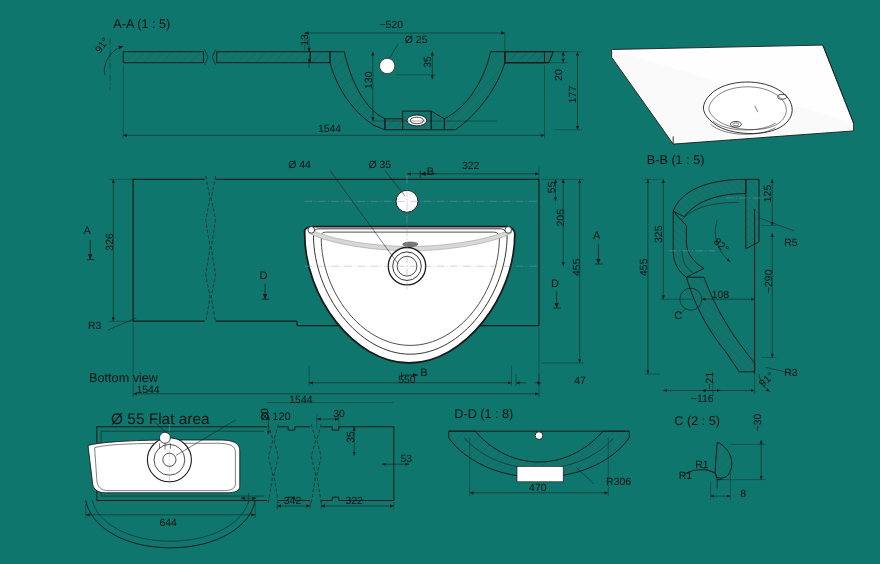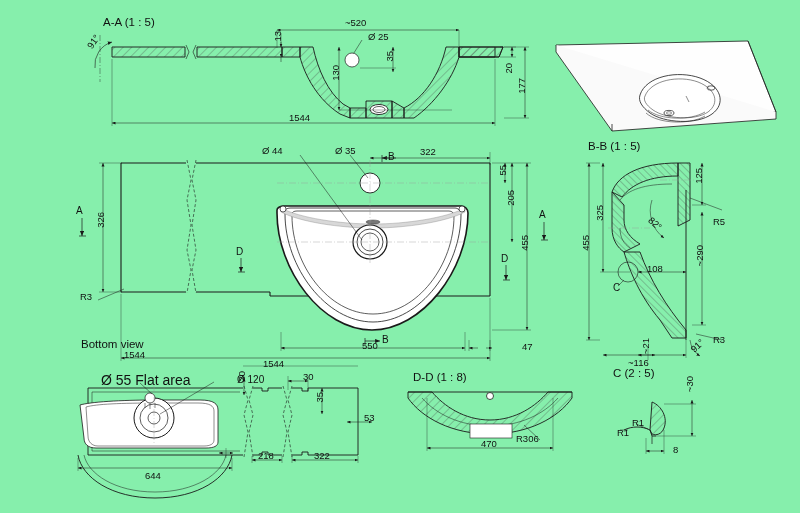--- a/index.html
+++ b/index.html
@@ -1,18 +1,18 @@
 <!DOCTYPE html>
 <html><head>
 <meta charset="utf-8">
 <title>Technical Drawing</title>
 <style>
   html,body{margin:0;padding:0;background:#ffffff;}
   body{font-family:"Liberation Sans", sans-serif;color:#1a1a1a;}
-  #sheet{position:relative;width:800px;height:513px;background:#86efac;overflow:hidden;}
+  #sheet{position:relative;width:800px;height:513px;background:#0f766e;overflow:hidden;}
   #sheet svg{position:absolute;top:0;left:0;}
   .lbl{position:absolute;font-size:11px;letter-spacing:.2px;white-space:nowrap;color:#111;}
   .dim{position:absolute;font-size:9.5px;white-space:nowrap;color:#111;}
   .title{position:absolute;font-size:11.5px;white-space:nowrap;color:#111;}
   .vt{writing-mode:vertical-rl;transform:rotate(180deg);}
 </style>
 </head>
 <body>
 
 <div id="sheet">
@@ -390,31 +390,31 @@
 <div class="lbl" style="left:76px;top:205px;font-size:10px;">A</div>
 <div class="lbl" style="left:539px;top:209px;font-size:10px;">A</div>
 <div class="lbl" style="left:388px;top:151px;font-size:10px;">B</div>
 <div class="lbl" style="left:382px;top:334px;font-size:10px;">B</div>
 <div class="lbl" style="left:236px;top:246px;font-size:10px;">D</div>
 <div class="lbl" style="left:501px;top:253px;font-size:10px;">D</div>
 
 <div class="dim" style="left:101px;top:372px;font-size:14px;">Ø 55 Flat area</div>
 <div class="dim" style="left:211px;top:374px;font-size:10px;margin-left:26px;">Ø 120</div>
 <div class="dim" style="left:145px;top:470px;">644</div>
-<div class="dim" style="left:258px;top:450px;">218</div>
+<div class="dim" style="left:258px;top:450px;">342</div>
 <div class="dim" style="left:314px;top:450px;">322</div>
 <div class="dim" style="left:303px;top:371px;">30</div>
 <div class="dim vt" style="left:314px;top:392px;">35</div>
 <div class="dim" style="left:364px;top:412px;">53</div>
 <div class="dim vt" style="left:236px;top:371px;">20</div>
 <div class="dim" style="left:263px;top:358px;">1544</div>
 
 <div class="title" style="left:413px;top:371px;">D-D (1 : 8)</div>
 <div class="dim" style="left:481px;top:438px;">470</div>
-<div class="dim" style="left:516px;top:433px;">R306</div>
-
-<div class="title" style="left:613px;top:367px;">C (2 : 5)</div>
+<div class="dim" style="left:551px;top:433px;">R306</div>
+
+<div class="title" style="left:613px;top:377px;">C (2 : 5)</div>
 <div class="dim" style="left:632px;top:417px;">R1</div>
 <div class="dim" style="left:617px;top:427px;">R1</div>
 <div class="dim vt" style="left:684px;top:376px;">~30</div>
 <div class="dim" style="left:673px;top:444px;">8</div>
 
 </div>
 
 </body></html>

